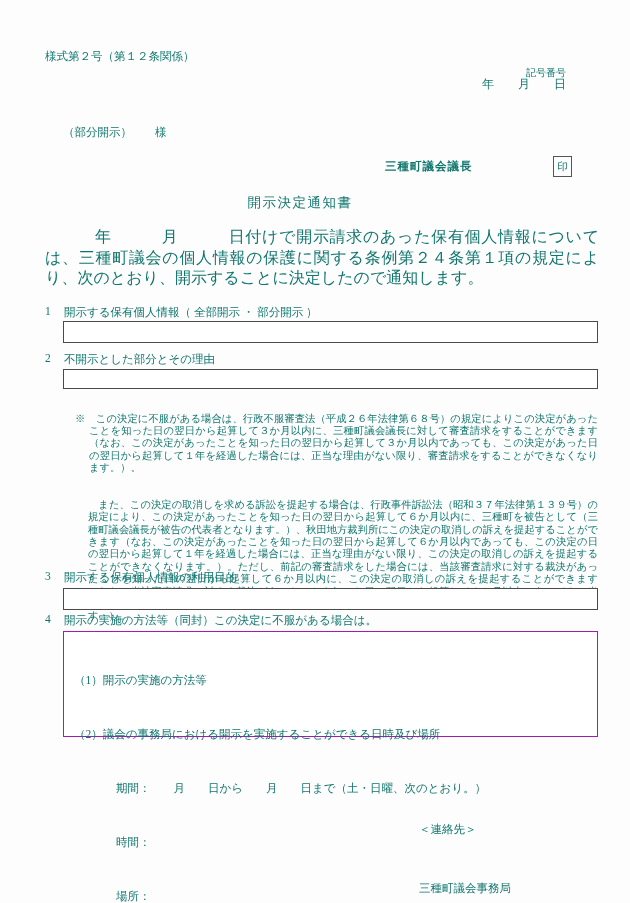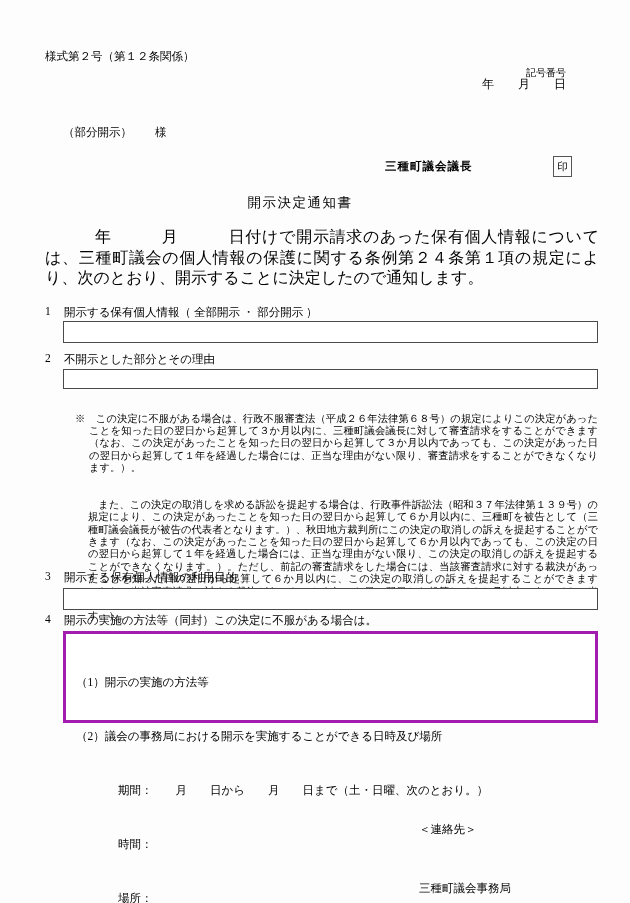--- a/index.html
+++ b/index.html
@@ -1,18 +1,18 @@
 <!DOCTYPE html>
 <html><head>
 <meta charset="utf-8">
 <style>
   html,body { margin:0; padding:0; background:#e8e8e8; }
   .page {
     position:relative; width:630px; height:903px; margin:0 auto;
-    background:#fdfdfd; color:#000000;
+    background:#fdfdfd; color:#0f766e;
     font-family:"Liberation Serif","DejaVu Serif",serif;
     overflow:hidden;
   }
   .abs { position:absolute; white-space:pre-wrap; }
   .jp { text-align:justify; }
   .fieldbox { position:absolute; border:1px solid #4a4a4a; background:#fff; box-sizing:border-box; }
 
   #form-number { top:49px; left:45px; font-size:11.5px; }
   #ref-number  { top:66px; right:64px; font-size:10px;margin-left:25px; }
   #date-line   { top:76px; right:64px; font-size:12px; }
@@ -31,22 +31,22 @@
   #box1 { top:321px; left:63px; width:535px; height:22px; }
   #box2 { top:369px; left:63px; width:535px; height:20px; }
   #box3 { top:588px; left:63px; width:535px; height:22px; }
 
   #note { top:388px; left:75px; width:523px; font-size:10.3px; line-height:12.35px; }
   #note p { margin:0; }
   .note-p1 { padding-left:14px; text-indent:-14px; }
   .note-p2 { padding-left:13px; }
 
   #box4 {
-    top:631px; left:63px; width:535px; height:92px;
-    border:3px solid #a21caf; background:#fff; box-sizing:border-box;
+    top:631px; left:63px; width:535px; height:106px;
+    border:1px solid #a21caf; background:#fff; box-sizing:border-box;
     font-size:11.5px; line-height:18px; padding:3px 8px 0 10px;
   }
   .mline { white-space:pre-wrap; }
   .mline.indent { padding-left:42px; }
 
   #contact { top:781px; left:419px; font-size:11.5px; line-height:19.6px; }
   #contact div { white-space:pre-wrap; }
 </style>
 </head>
 <body>

